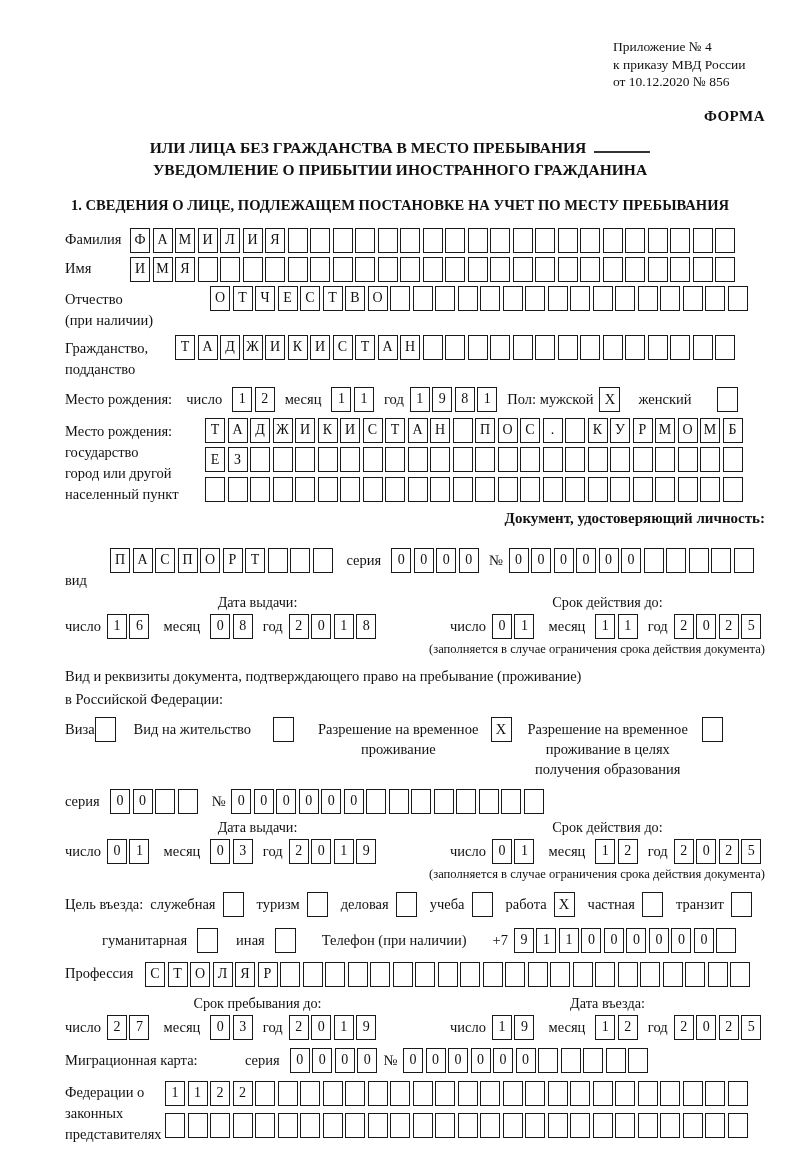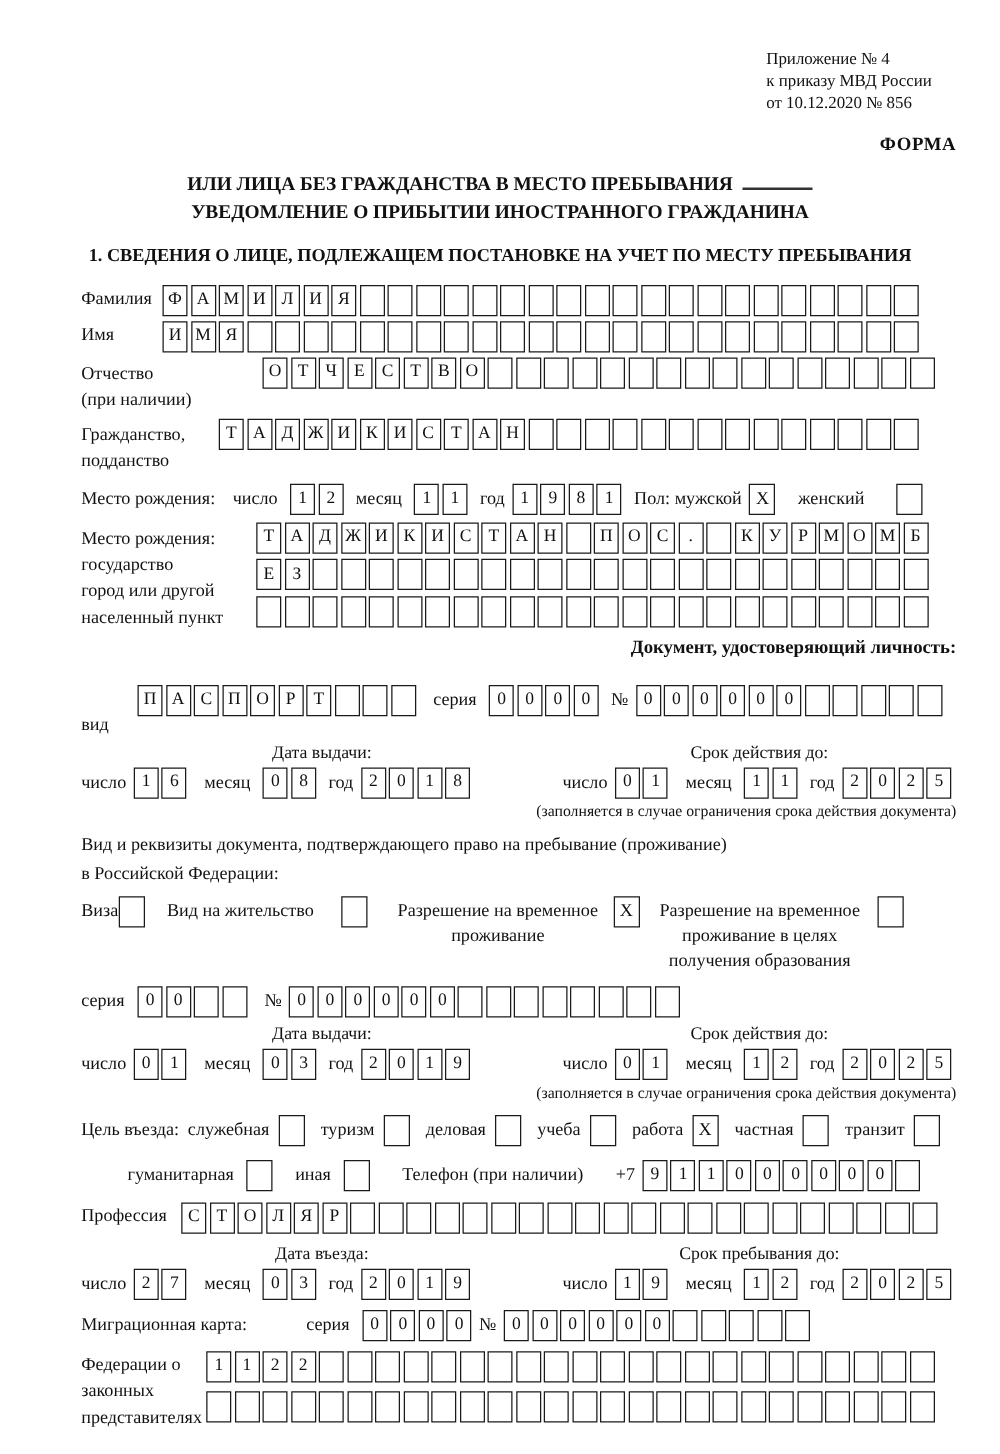--- a/index.html
+++ b/index.html
@@ -590,22 +590,22 @@
         <span class="cell"></span>
         <span class="cell"></span>
         <span class="cell"></span>
         <span class="cell"></span>
         <span class="cell"></span>
       </span>
   </div>
 
   <div class="dg" style="margin-top:6px;">
     <div class="dg-grid">
+      <div class="dg-h">Срок пребывания до:</div>
       <div class="dg-h">Дата въезда:</div>
-      <div class="dg-h">Срок пребывания до:</div>
     </div>
     <div class="dg-grid">
       <div class="dg-row">
         <span>число</span>
           <span class="cells ml6">
             <span class="cell">2</span>
             <span class="cell">7</span>
           </span>
         <span class="ml14">месяц</span>
           <span class="cells ml10">

